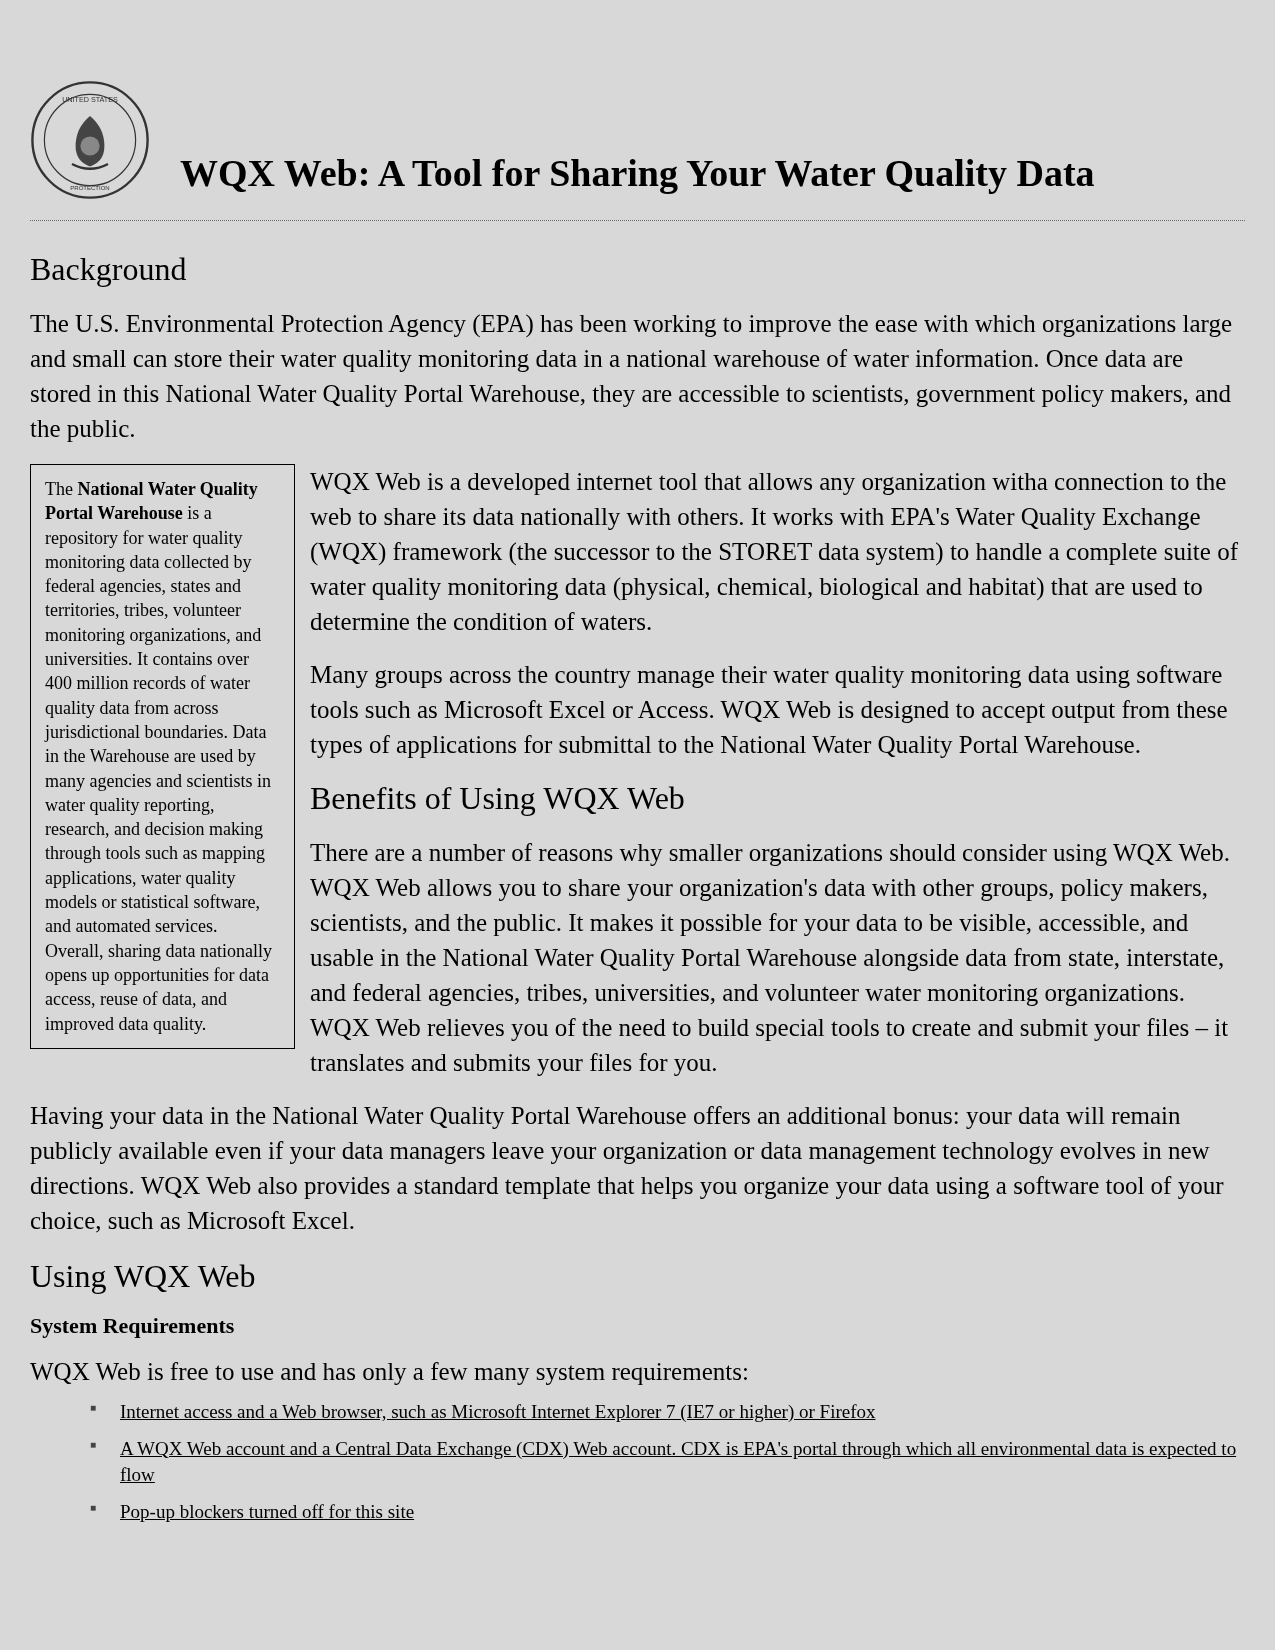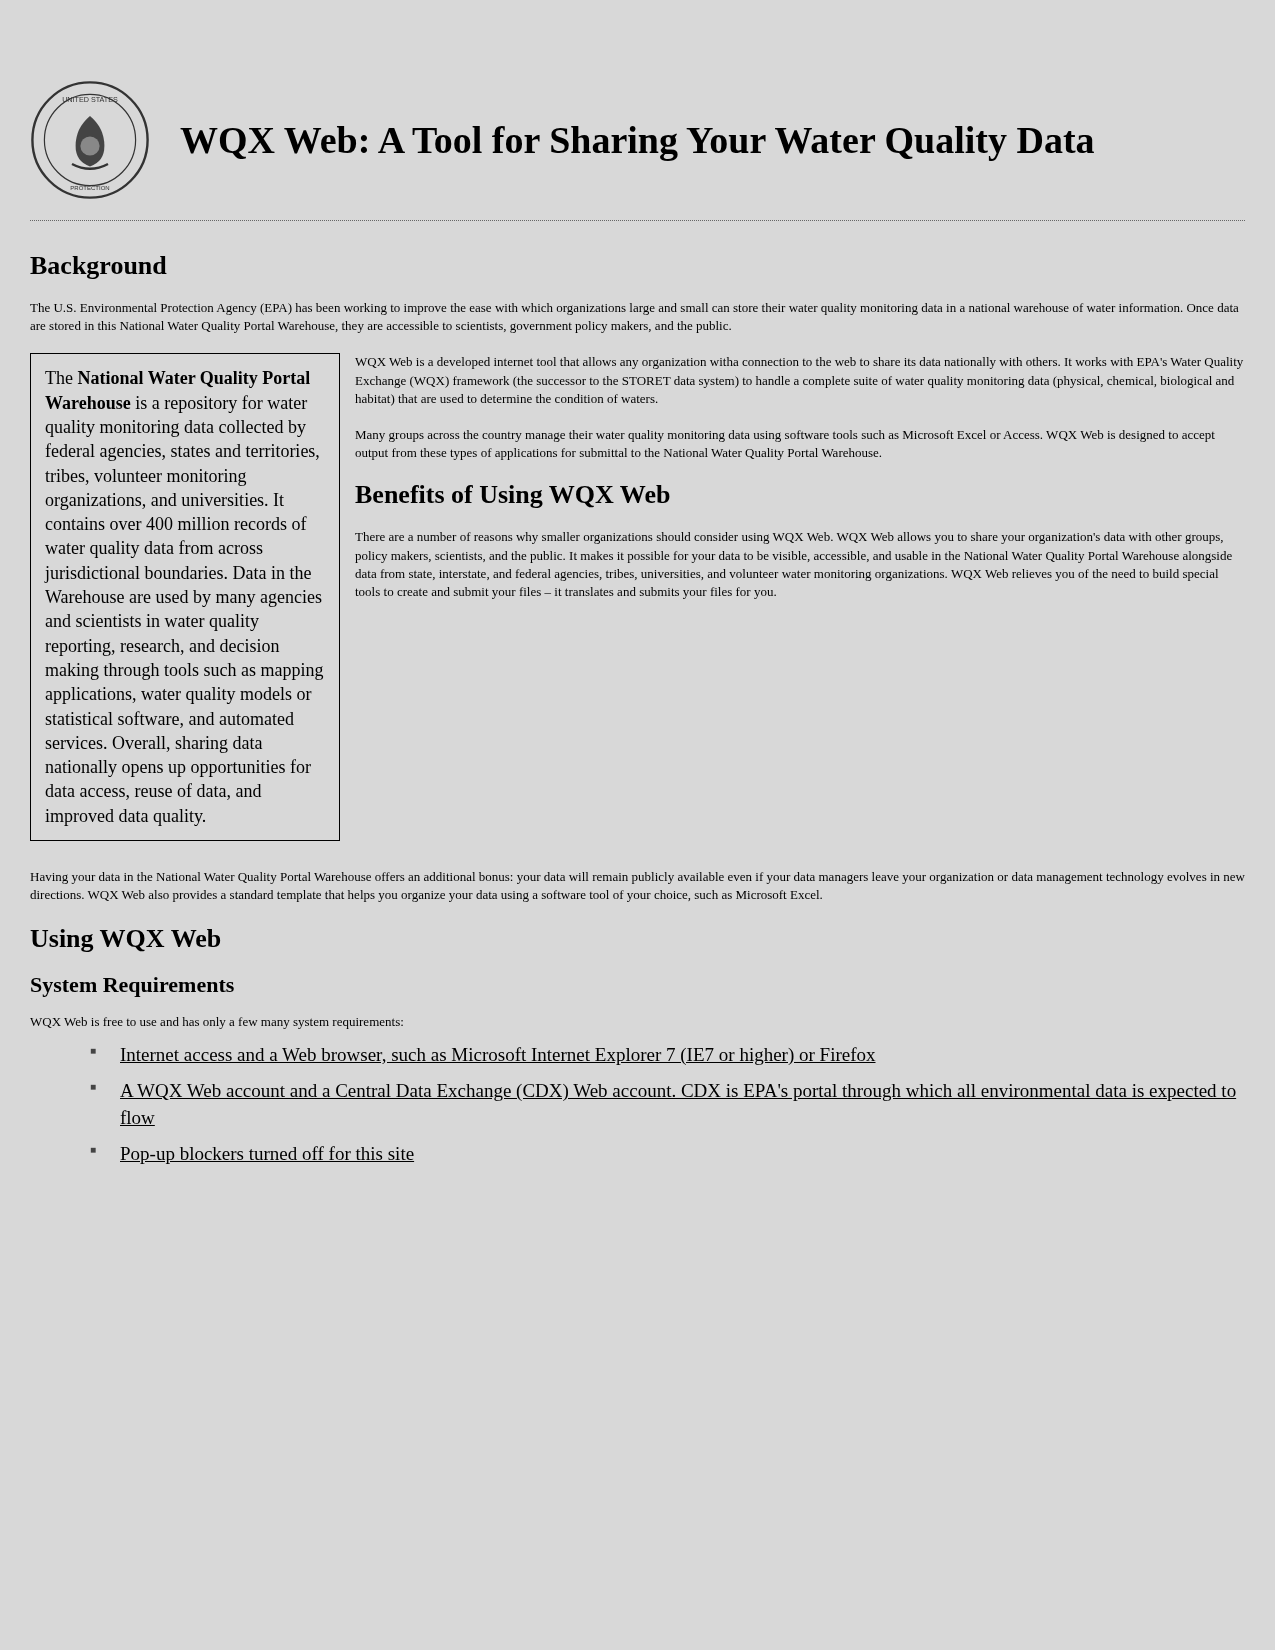--- a/index.html
+++ b/index.html
@@ -7,21 +7,21 @@
       width: 1275px;
       height: 1650px;
       font-family: "Times New Roman", Times, serif;
       background: #d8d8d8;
       color: #000;
       padding: 80px 30px 30px 30px;
       position: relative;
     }
     .header {
       display: flex;
-      align-items: center;
+      align-items: flex-end;
       gap: 30px;
       margin-bottom: 20px;
     }
     .logo {
       flex-shrink: 0;
       width: 120px;
       height: 120px;
     }
     .logo svg { width: 100%; height: 100%; }
     .header-text {
@@ -40,38 +40,37 @@
       font-style: italic;
       font-weight: bold;
       line-height: 1.3;
     }
     .divider {
       border: none;
       border-top: 1px dotted #666;
       margin: 15px 0 30px 0;
     }
     .heading {
-      font-size: 26px;
-      font-weight: bold;
+      font-size: 32px;
+      font-weight: normal;
       margin: 20px 0 18px 0;
     }
     .subheading {
       font-size: 22px;
       font-weight: bold;
       margin: 18px 0 15px 0;
     }
     .body-text {
-      font-size: 13px;
+      font-size: 25px;
       line-height: 1.4;
       margin-bottom: 18px;
-      margin-top: 12px;
     }
     .callout-box {
       float: left;
-      width: 310px;
+      width: 265px;
       border: 1px solid #000;
       padding: 12px 14px;
       margin: 0 15px 15px 0;
       font-size: 18px;
       line-height: 1.35;
     }
     .callout-box .bold { font-weight: bold; }
     ul.req-list {
       list-style: none;
       padding-left: 60px;

